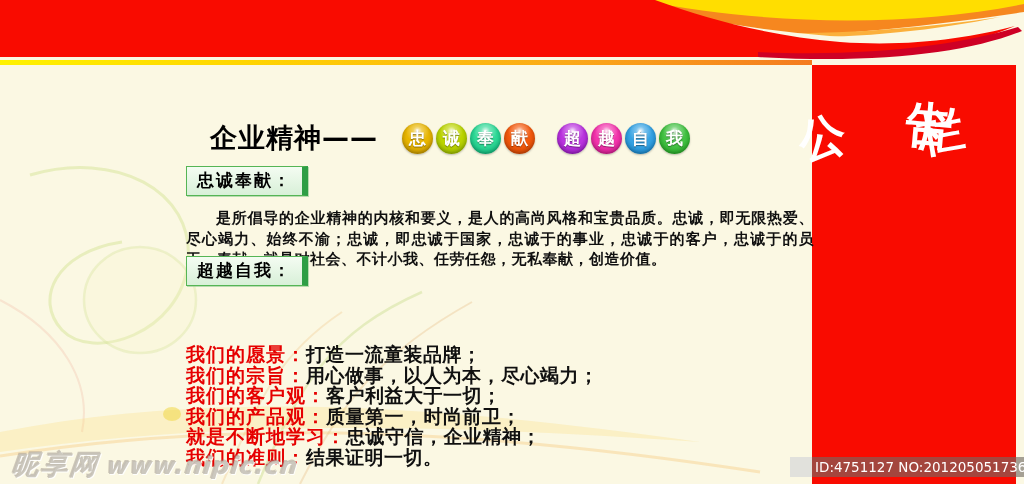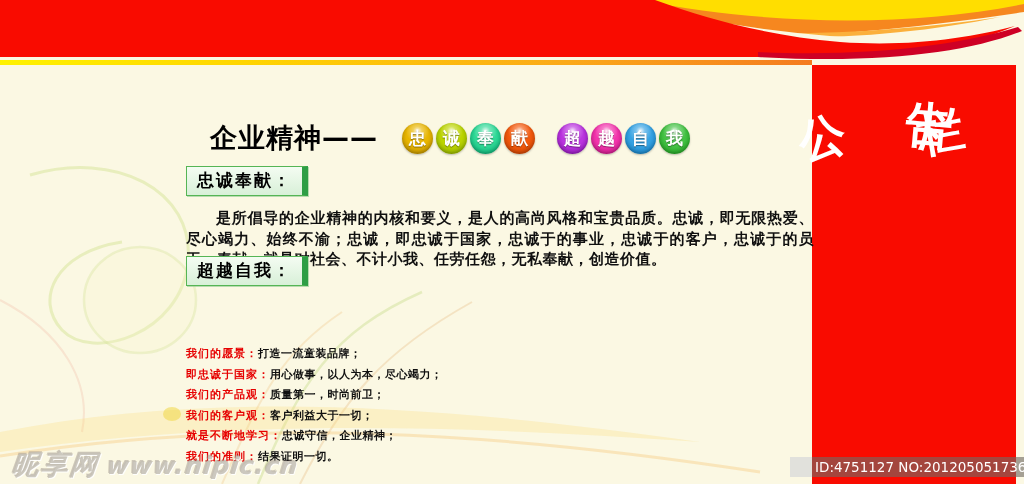--- a/index.html
+++ b/index.html
@@ -50,21 +50,21 @@
   .box-1{left:186px;top:166px;}
   .box-2{left:186px;top:256px;}
   .para{
     position:absolute;left:186px;width:628px;z-index:2;
     font-size:15px;font-weight:bold;color:#101010;
     line-height:1.38;text-indent:2em;text-align:justify;letter-spacing:.5px;
   }
   .para-1{top:193px;}
   .para-2{top:283px;}
   .values-list{position:absolute;left:186px;top:344px;z-index:2;}
-  .value-row{font-size:11px;font-weight:bold;line-height:20.6px;white-space:nowrap;}
+  .value-row{font-size:19px;font-weight:bold;line-height:20.6px;white-space:nowrap;}
   .value-row .label{color:#E60000;letter-spacing:1px;}
   .value-row .text{color:#101010;letter-spacing:.5px;}
   .watermark{
     position:absolute;left:12px;top:447px;z-index:3;
     display:flex;align-items:baseline;gap:8px;
     font-style:italic;font-weight:bold;transform:skewX(-6deg);
     color:rgba(195,190,180,.85);
     text-shadow:1px 1px 0 rgba(255,255,255,.9), -1px -1px 0 rgba(150,140,130,.45);
     pointer-events:none;
   }
@@ -150,29 +150,29 @@
   <div class="section-box box-2">超越自我：</div>
 
   <div class="values-list">
 
       <div class="value-row">
         <span class="label">我们的愿景：</span><span class="text">打造一流童装品牌；</span>
       </div>
 
 
       <div class="value-row">
-        <span class="label">即忠诚于国家：</span><span class="text">用心做事，以人为本，尽心竭力；</span>
+        <span class="label">我们的宗旨：</span><span class="text">用心做事，以人为本，尽心竭力；</span>
+      </div>
+
+      <div class="value-row">
+        <span class="label">我们的客户观：</span><span class="text">客户利益大于一切；</span>
       </div>
 
       <div class="value-row">
         <span class="label">我们的产品观：</span><span class="text">质量第一，时尚前卫；</span>
-      </div>
-
-      <div class="value-row">
-        <span class="label">我们的客户观：</span><span class="text">客户利益大于一切；</span>
       </div>
 
       <div class="value-row">
         <span class="label">就是不断地学习：</span><span class="text">忠诚守信，企业精神；</span>
       </div>
 
       <div class="value-row">
         <span class="label">我们的准则：</span><span class="text">结果证明一切。</span>
       </div>
 

